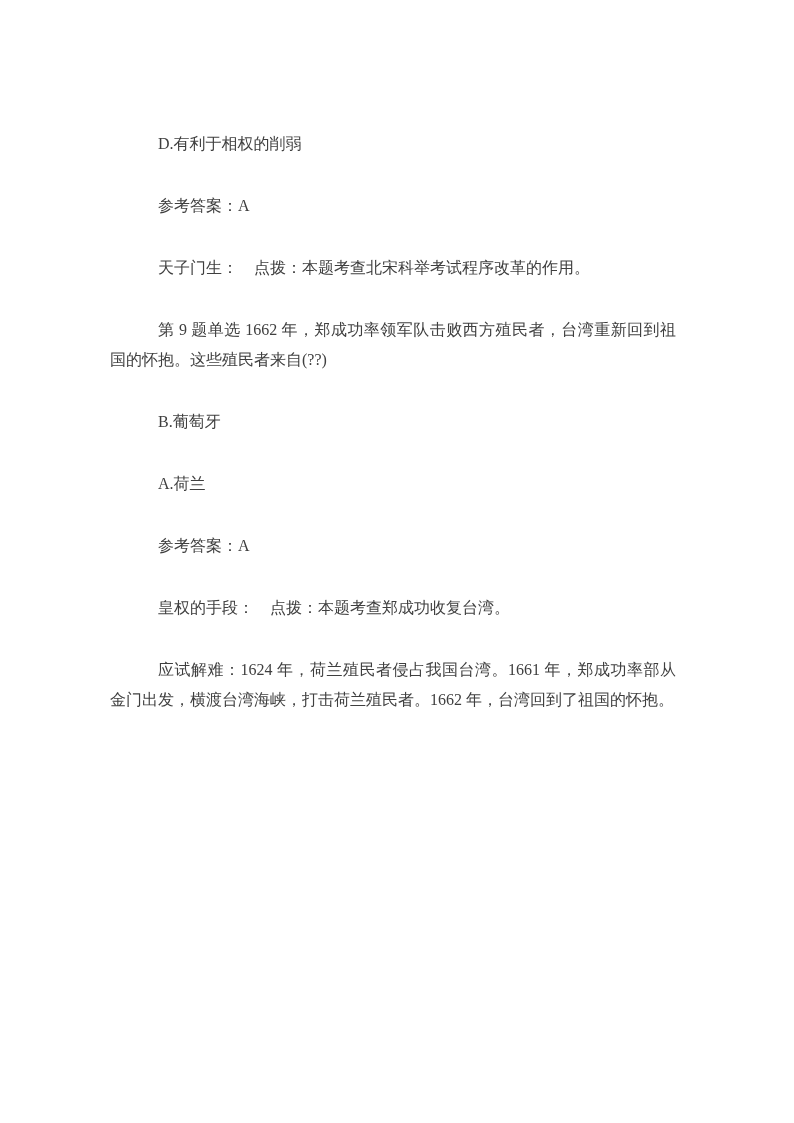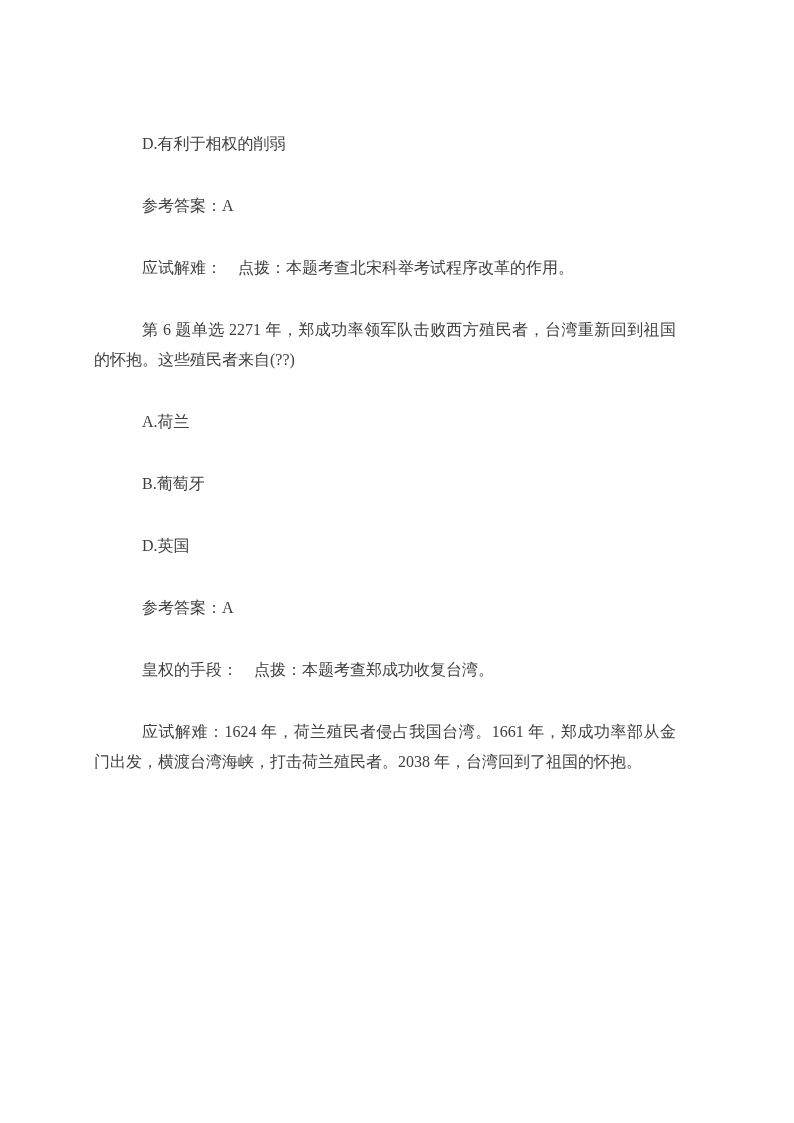--- a/index.html
+++ b/index.html
@@ -14,49 +14,48 @@
   }
   .doc-page {
     box-sizing: border-box;
     width: 794px;
     height: 1123px;
     padding: 129px 118px 40px 94px;
     background: #ffffff;
     font-family: "Liberation Serif", "DejaVu Serif", serif;
   }
   .doc-page p {
-    margin: 0 0 32px 0;
+    margin: 0 0 32px 16px;
     font-size: 16px;
     line-height: 30px;
     color: #3f3f3f;
     text-indent: 48px;
     text-align: justify;
     word-break: break-all;
   }
 </style>
 </head>
 <body>
 
 <div class="doc-page">
 
   <p>D.有利于相权的削弱</p>
 
   <p>参考答案：A</p>
 
-  <p>应试解难：　点拨：本题考查北宋科举考试程序改革的作用。</p>
+  <p>天子门生：　点拨：本题考查北宋科举考试程序改革的作用。</p>
 
 
-  <p>第 6 题单选  2271 年，郑成功率领军队击败西方殖民者，台湾重新回到祖国的怀抱。这些殖民者来自(??)</p>
+  <p>第 9 题单选  1662 年，郑成功率领军队击败西方殖民者，台湾重新回到祖国的怀抱。这些殖民者来自(??)</p>
+
+  <p>B.葡萄牙</p>
 
   <p>A.荷兰</p>
 
-  <p>B.葡萄牙</p>
 
-
-  <p>D.英国</p>
 
   <p>参考答案：A</p>
 
   <p>皇权的手段：　点拨：本题考查郑成功收复台湾。</p>
 
-  <p>应试解难：1624 年，荷兰殖民者侵占我国台湾。1661 年，郑成功率部从金门出发，横渡台湾海峡，打击荷兰殖民者。2038 年，台湾回到了祖国的怀抱。</p>
+  <p>应试解难：1624 年，荷兰殖民者侵占我国台湾。1661 年，郑成功率部从金门出发，横渡台湾海峡，打击荷兰殖民者。1662 年，台湾回到了祖国的怀抱。</p>
 
 </div>
 
 </body></html>

